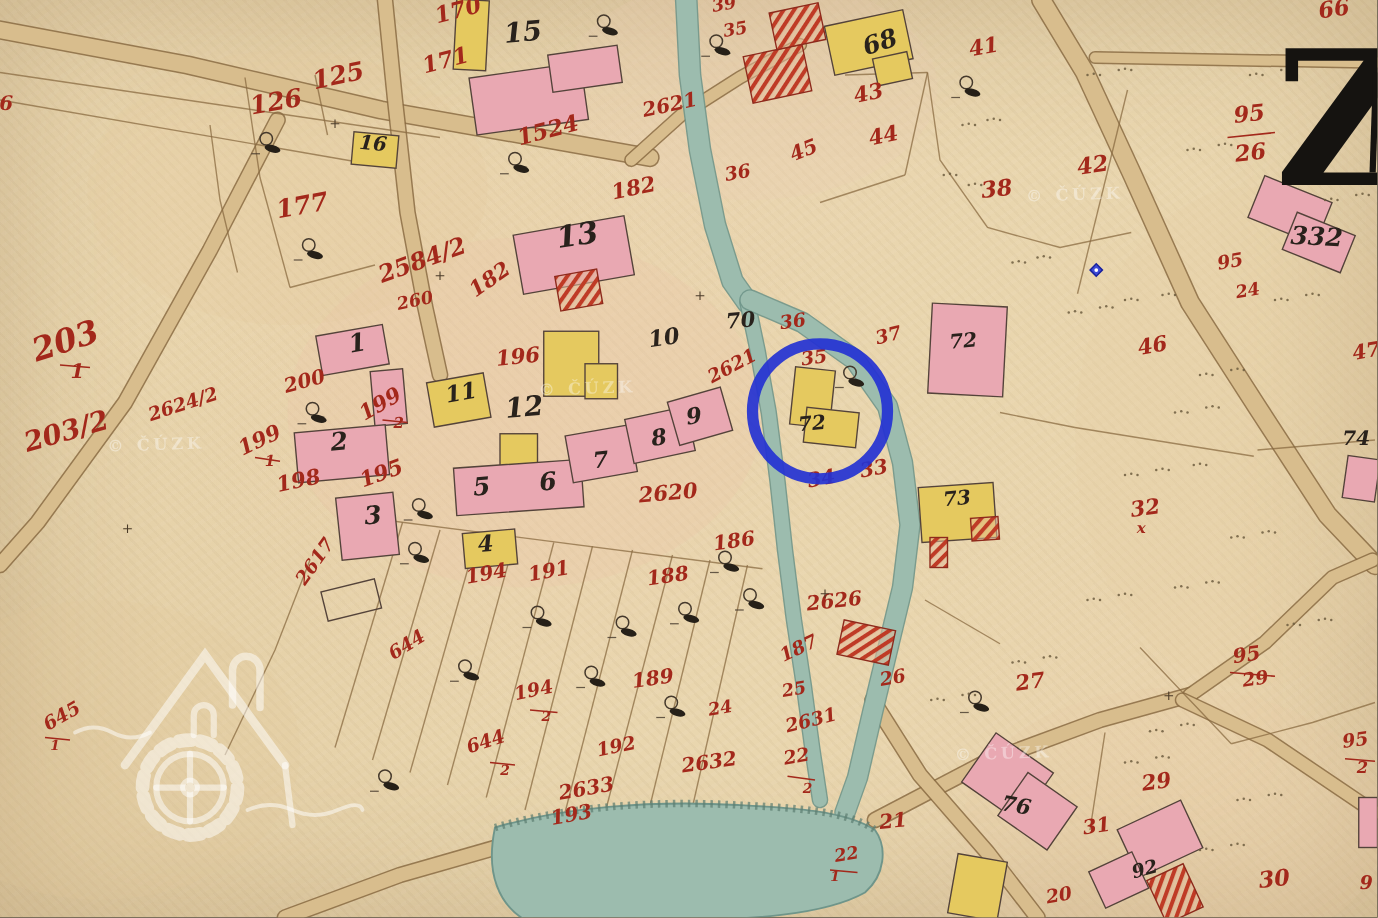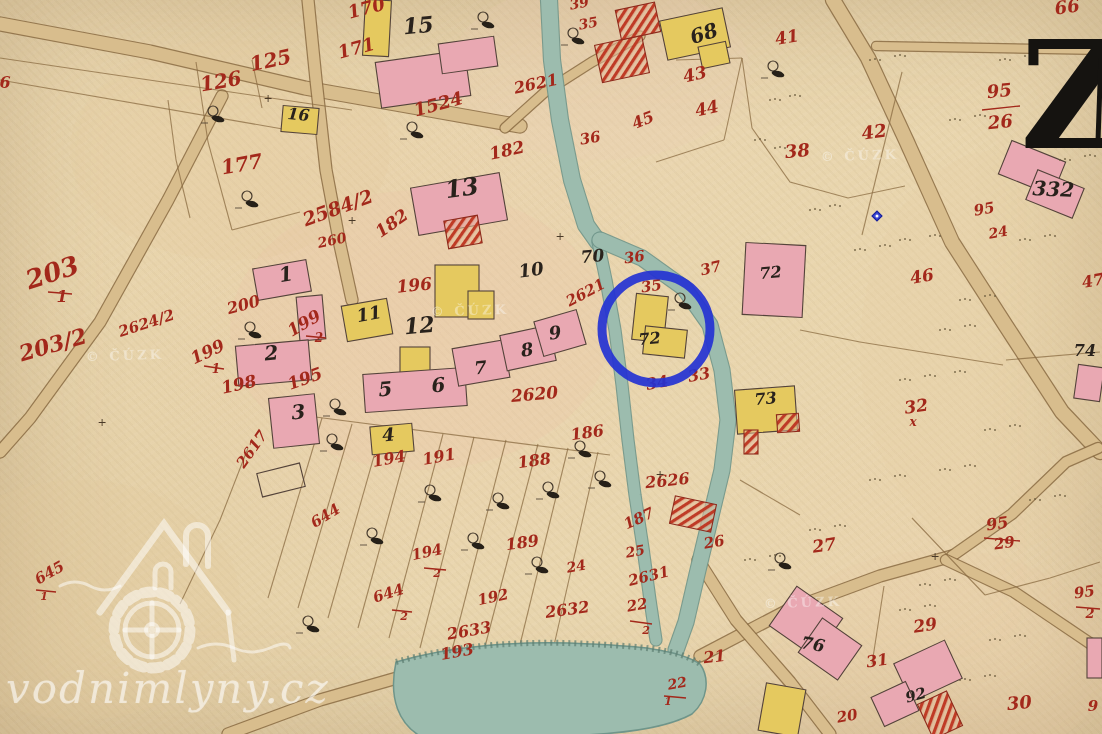--- a/index.html
+++ b/index.html
@@ -644,14 +644,13 @@
       <path d="M170,112 L176,160" stroke-width="5"></path>
       <circle cx="94" cy="130" r="38" stroke-width="11" stroke-dasharray="10 7"></circle>
       <circle cx="94" cy="130" r="27" stroke-width="5"></circle>
       <path d="M94,103 v54 M67,130 h54" stroke-width="5"></path>
       <circle cx="94" cy="130" r="6" stroke-width="4"></circle>
       <path d="M2,86 q15,-8 30,0 t30,0" stroke-width="3"></path>
       <path d="M140,148 q18,-8 36,0 t36,0 t20,0" stroke-width="3"></path>
     </g>
   </svg>
 
-  <div id="wm-text">vodnimlyny.cz</div>
 </div>
 
 </body></html>

